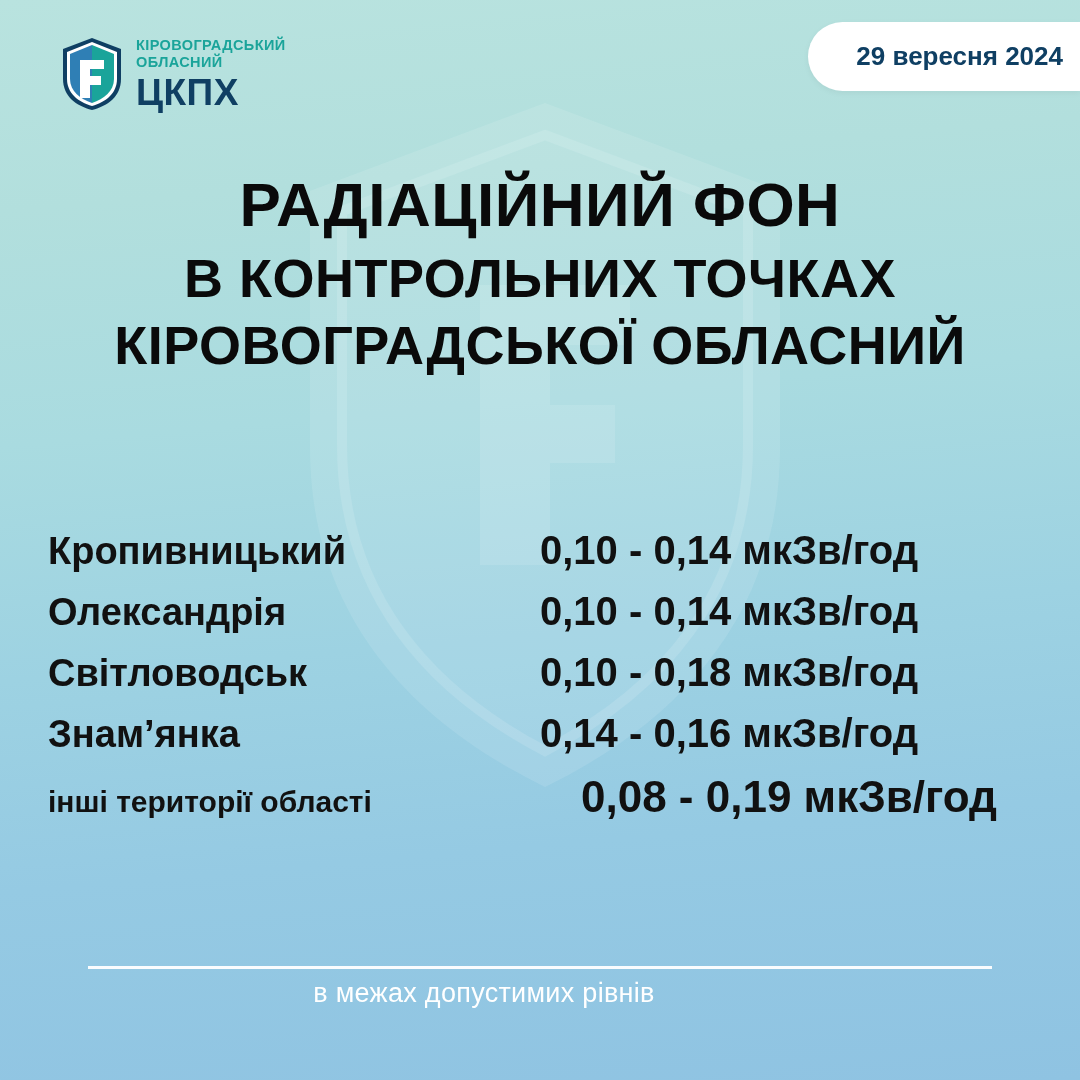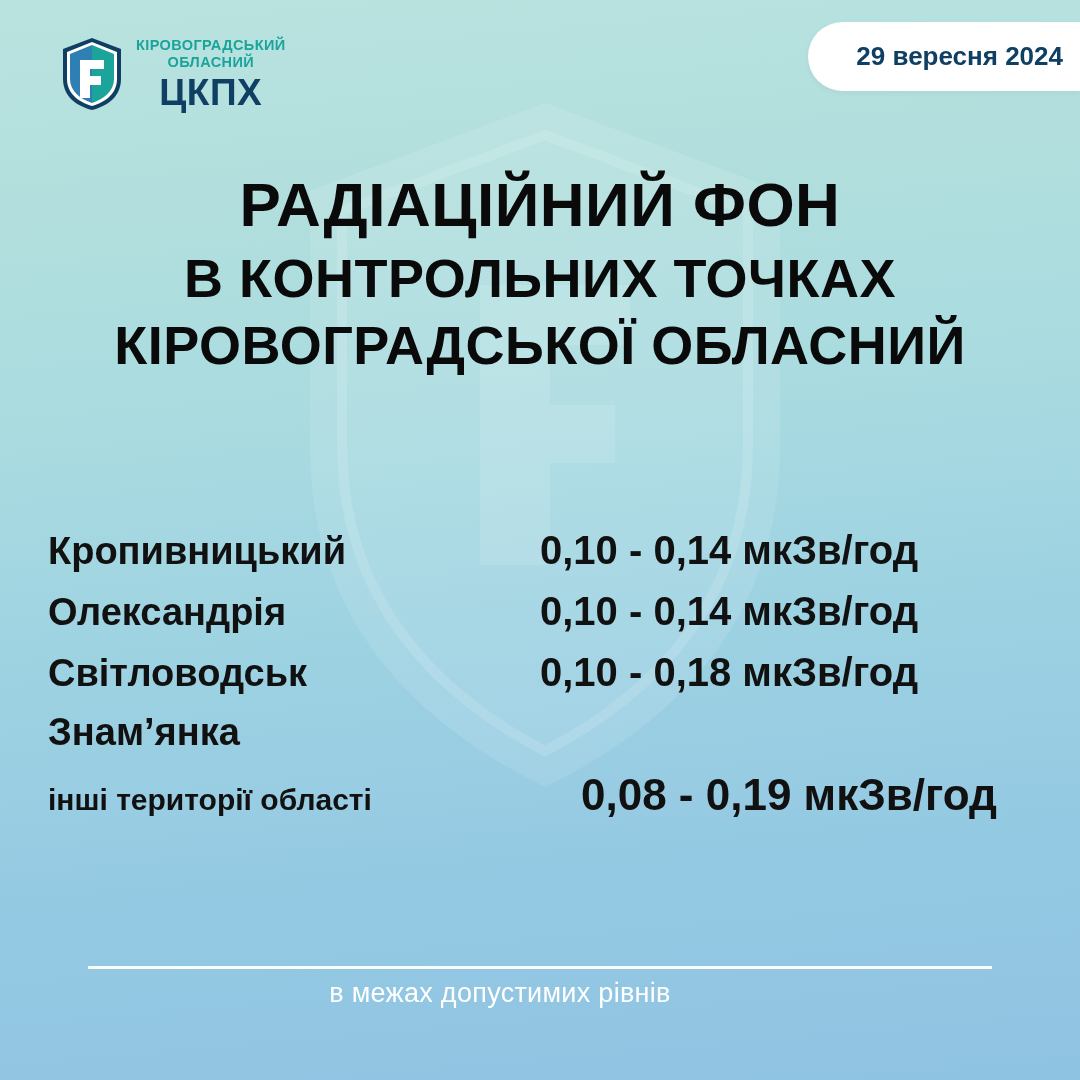--- a/index.html
+++ b/index.html
@@ -44,21 +44,20 @@
   .logo-mark {
     width: 64px;
     height: 76px;
     flex: none;
   }
   .logo-text {
     display: flex;
     flex-direction: column;
     justify-content: center;
     line-height: 1;
-    text-align: center;
   }
   .logo-line1, .logo-line2 {
     font-size: 14.5px;
     font-weight: 700;
     letter-spacing: 0.4px;
     color: #1aa49a;
   }
   .logo-line2 { margin-top: 3px; }
   .logo-abbr {
     font-size: 37px;
@@ -143,21 +142,21 @@
     position: absolute;
     left: 88px;
     top: 966px;
     width: 904px;
     height: 3px;
     background: #ffffff;
     opacity: 0.95;
   }
   .footer-note {
     position: absolute;
-    left: 16px;
+    left: 0;
     top: 978px;
     width: 968px;
     text-align: center;
     font-size: 27px;
     color: #ffffff;
     letter-spacing: 0.3px;
   }
 </style>
 </head>
 <body>
@@ -207,20 +206,21 @@
       <div class="reading-value">0,10 - 0,14 мкЗв/год</div>
     </div>
 
     <div class="reading-row">
       <div class="reading-name">Світловодськ</div>
       <div class="reading-value">0,10 - 0,18 мкЗв/год</div>
     </div>
 
     <div class="reading-row">
       <div class="reading-name">Знам’янка</div>
+      <div class="reading-value">0,14 - 0,16 мкЗв/год</div>
     </div>
 
     <div class="reading-row other">
       <div class="reading-name">інші території області</div>
       <div class="reading-value">0,08 - 0,19 мкЗв/год</div>
     </div>
 
   </div>
 
   <div class="footer-rule"></div>

